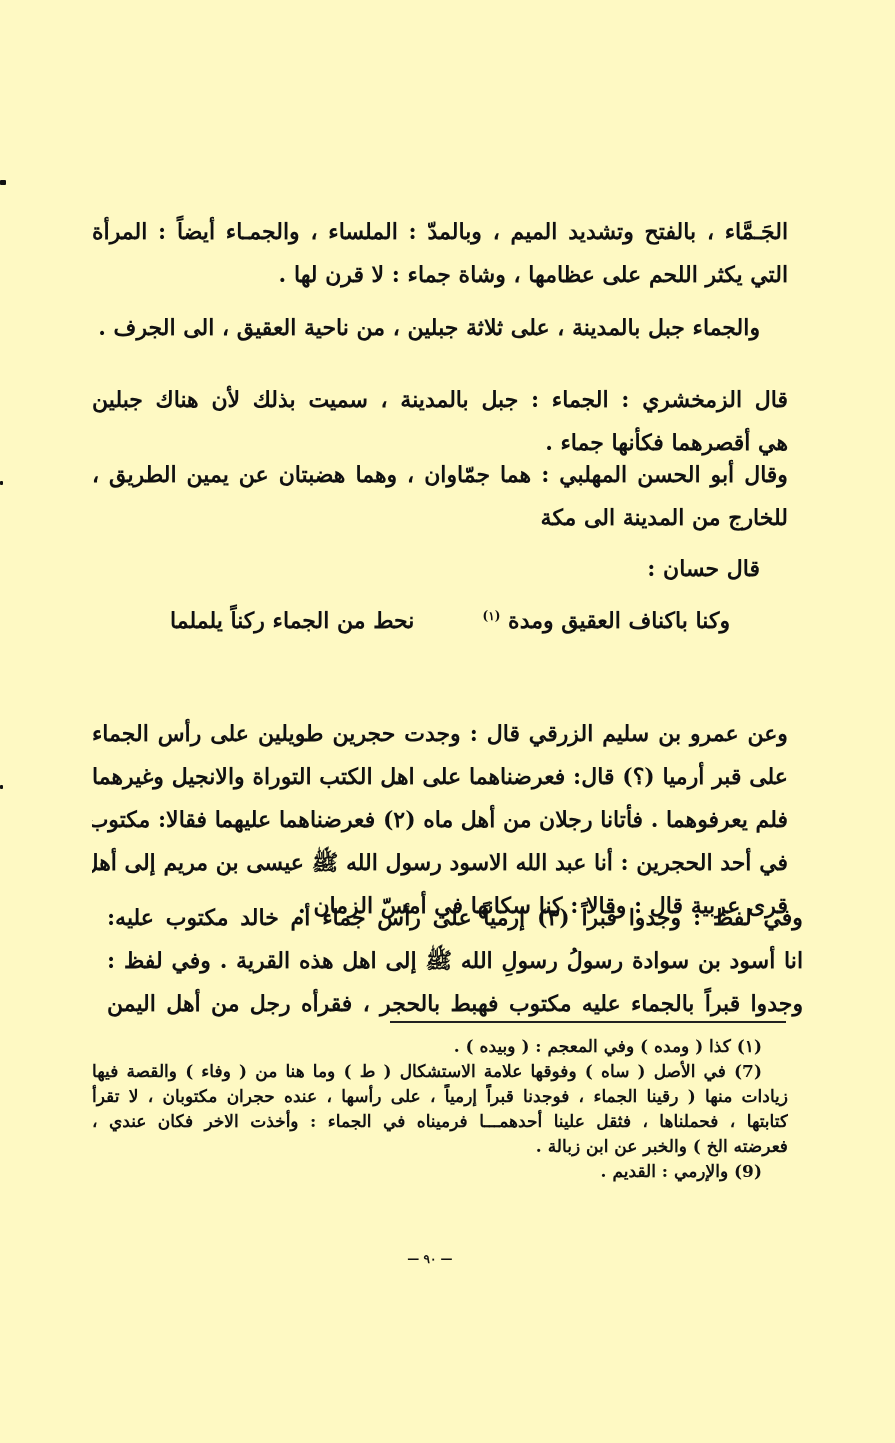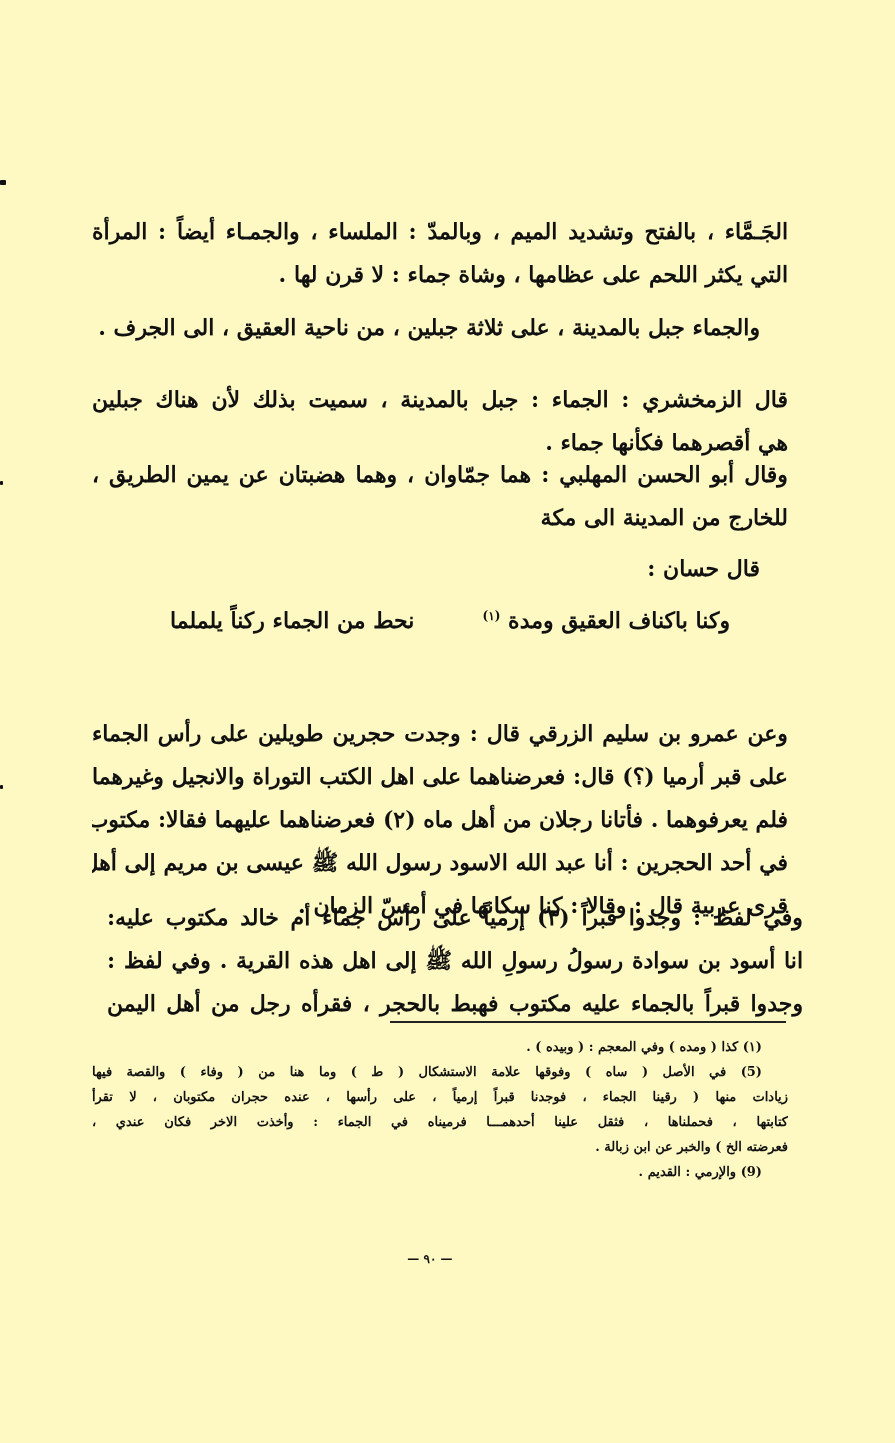--- a/index.html
+++ b/index.html
@@ -74,21 +74,21 @@
       width: 396px;
       height: 0;
       border-top: 2px solid #222;
     }
     .footnotes {
       position: absolute;
       left: 92px;
       top: 1034px;
       width: 696px;
       direction: rtl;
-      font-size: 13px;
+      font-size: 17px;
       line-height: 25px;
       font-weight: bold;
     }
     .footnotes .fn-line {
       display: block;
       white-space: nowrap;
       overflow: hidden;
       height: 25px;
       text-align: justify;
       text-align-last: justify;
@@ -157,21 +157,21 @@
   <div class="para" style="top:896px;margin-left:15px;">
     <span class="line">وفي لفظ : وجدوا قبراً (٣) إرمياً على رأس جماء أم خالد مكتوب عليه:</span>
     <span class="line">انا أسود بن سوادة رسولُ رسولِ الله ﷺ إلى اهل هذه القرية . وفي لفظ :</span>
     <span class="line">وجدوا قبراً بالجماء عليه مكتوب فهبط بالحجر ، فقرأه رجل من أهل اليمن</span>
   </div>
 
   <div class="footnote-rule"></div>
 
   <div class="footnotes">
     <span class="fn-line last fn-start">(١) كذا ( ومده ) وفي المعجم : ( وبيده ) .</span>
-    <span class="fn-line fn-start">(5) في الأصل ( ساه ) وفوقها علامة الاستشكال ( ط ) وما هنا من ( وفاء ) والقصة فيها</span>
+    <span class="fn-line fn-start">(7) في الأصل ( ساه ) وفوقها علامة الاستشكال ( ط ) وما هنا من ( وفاء ) والقصة فيها</span>
     <span class="fn-line">زيادات منها ( رقينا الجماء ، فوجدنا قبراً إرمياً ، على رأسها ، عنده حجران مكتوبان ، لا تقرأ</span>
     <span class="fn-line">كتابتها ، فحملناها ، فثقل علينا أحدهمـــا فرميناه في الجماء : وأخذت الاخر فكان عندي ،</span>
     <span class="fn-line last">فعرضته الخ ) والخبر عن ابن زبالة .</span>
     <span class="fn-line last fn-start">(9) والإرمي : القديم .</span>
   </div>
 
   <div class="page-number">— ٩٠ —</div>
 
 </div>
 

